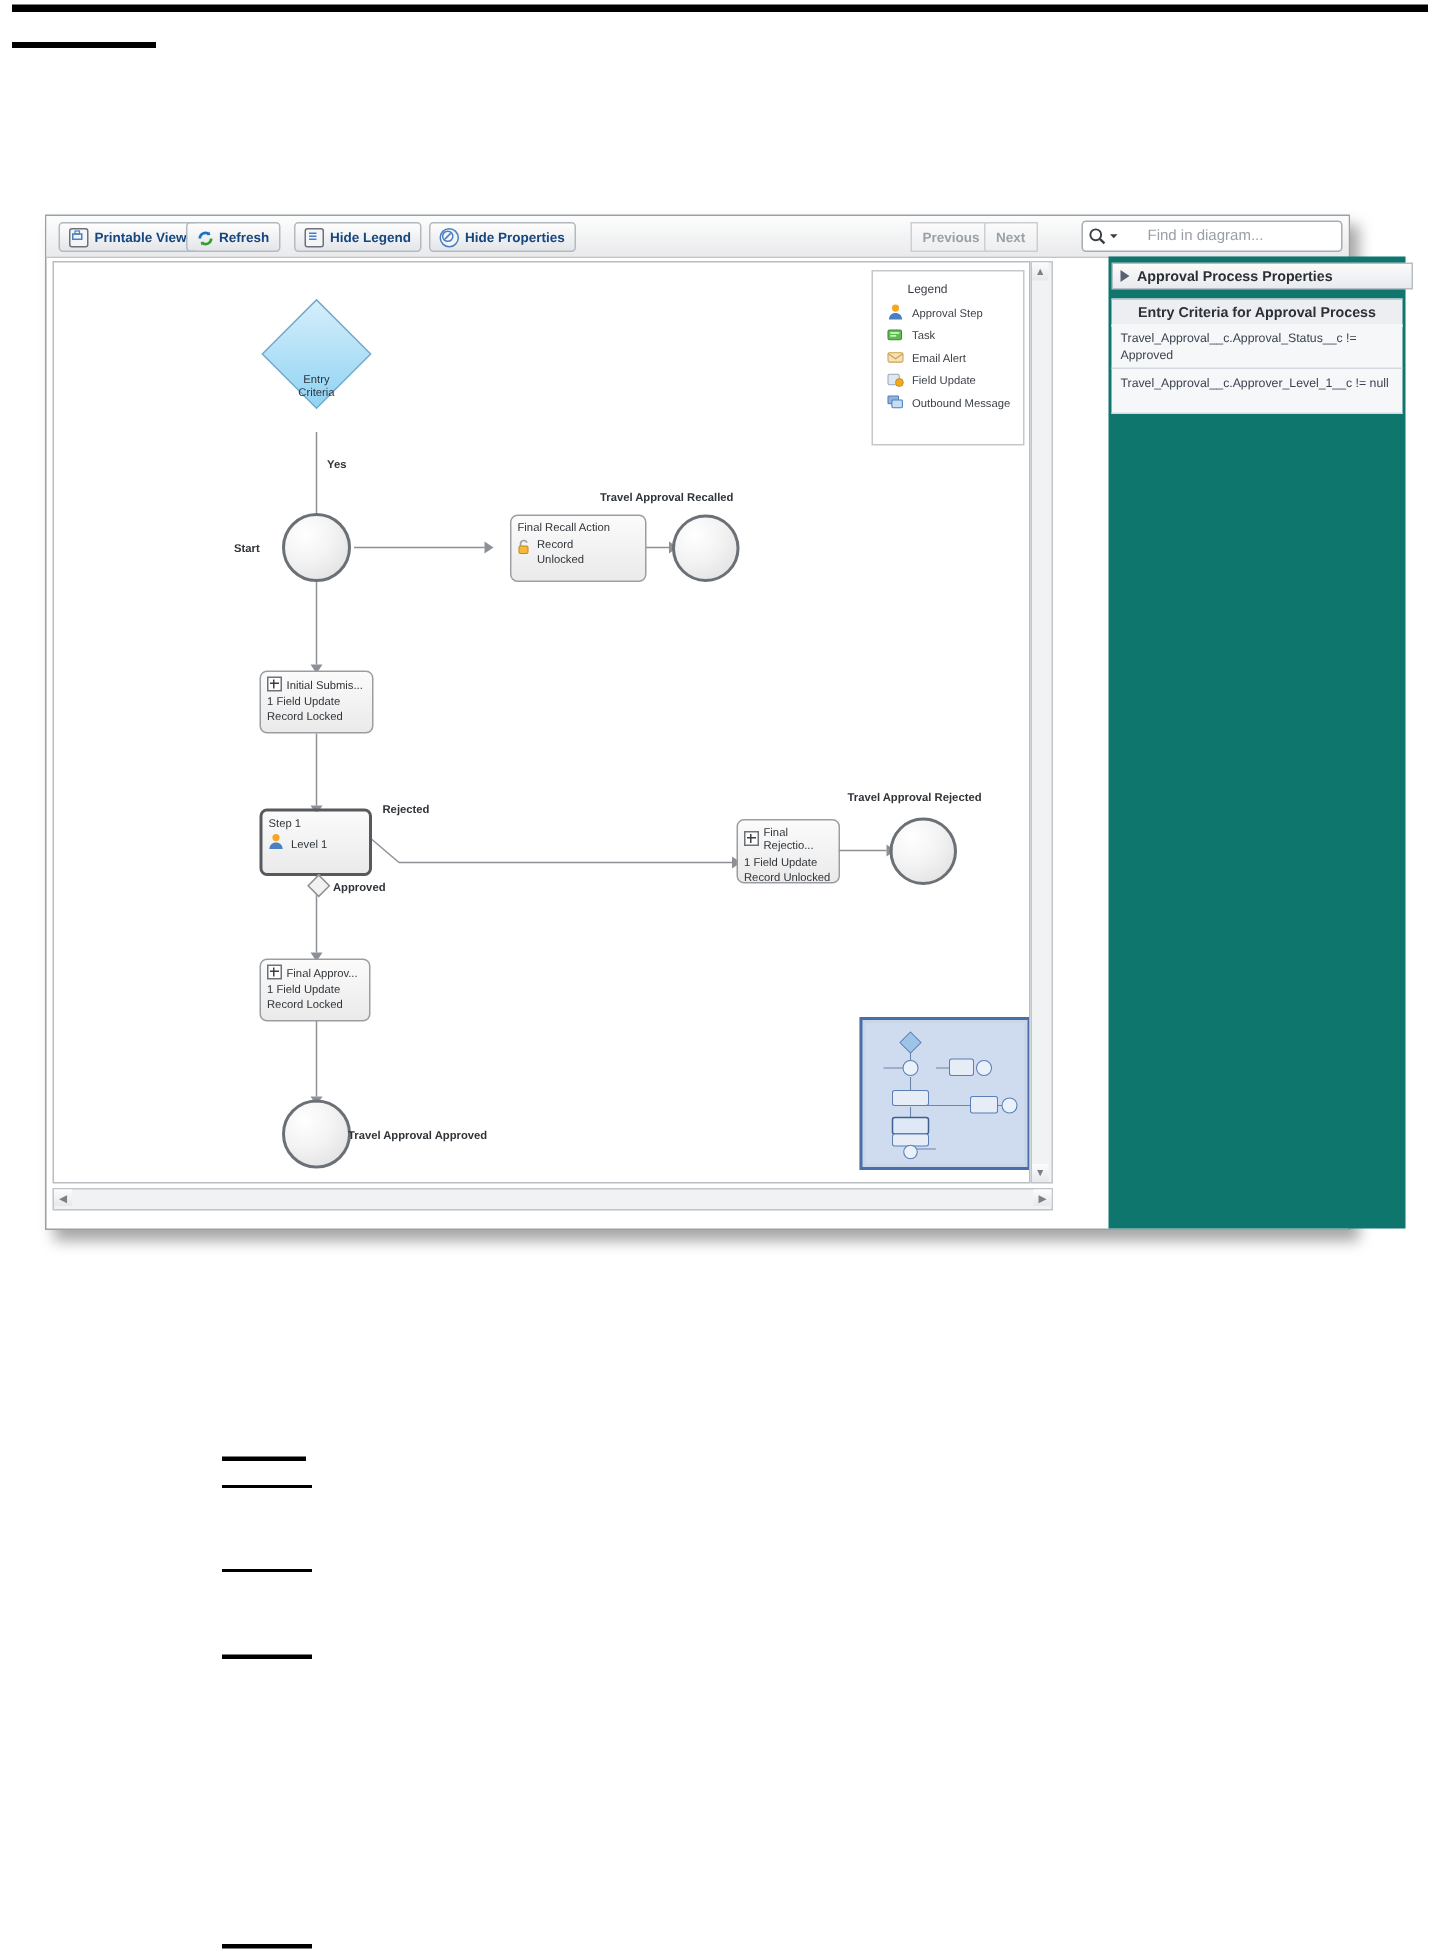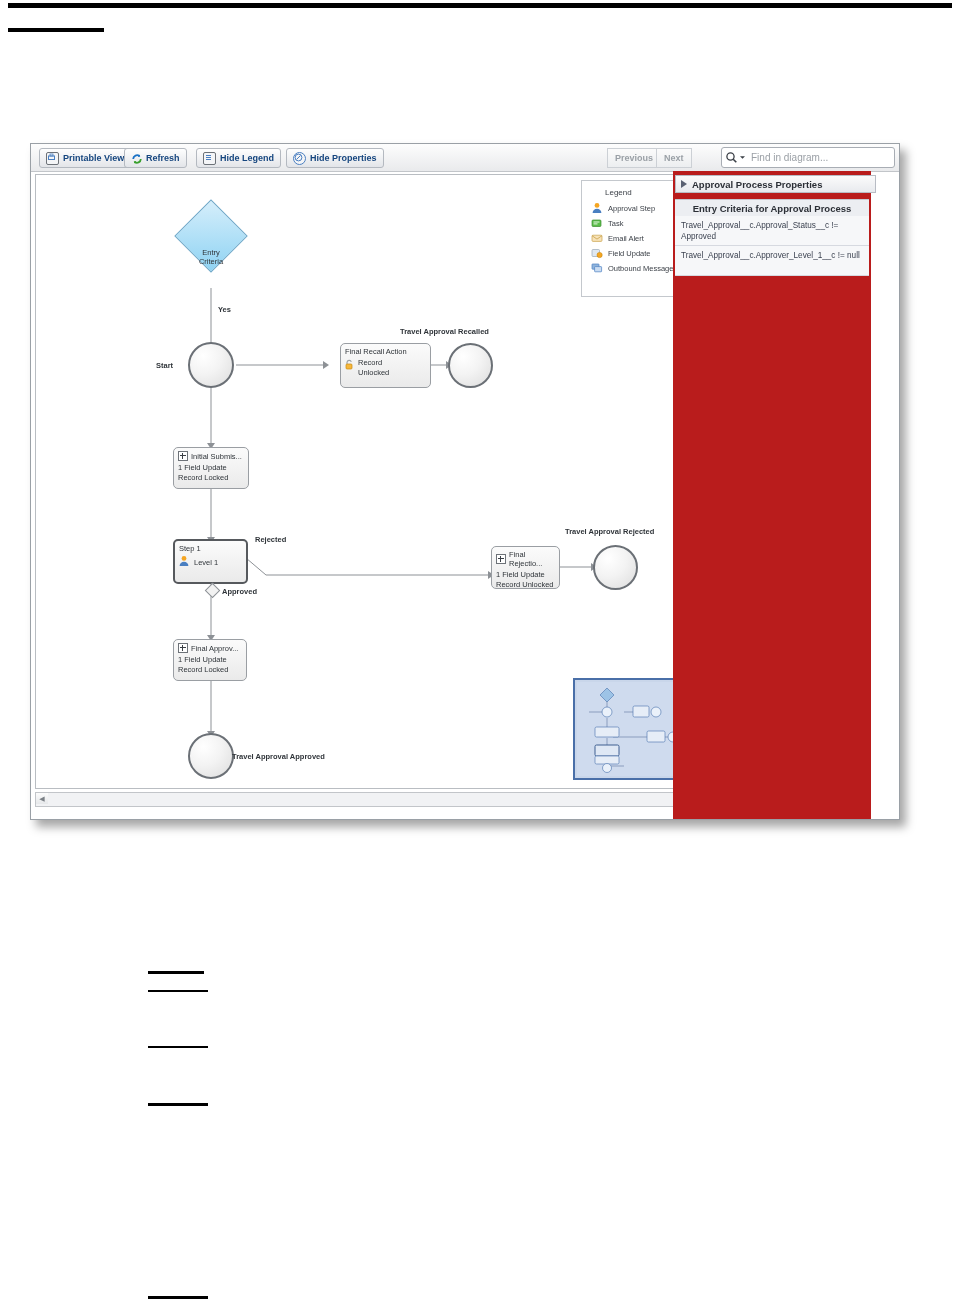--- a/index.html
+++ b/index.html
@@ -24,21 +24,21 @@
   .tbtn.refresh .gl{border:none;background:none;}
   .tbtn svg{display:block;}
 
   .pagebtn{position:absolute;top:4px;height:18px;display:flex;align-items:center;justify-content:flex-end;
     padding:0 7px;font-size:9px;font-weight:bold;color:#9aa0a6;border:1px solid #ccd0d5;
     background:linear-gradient(#fbfbfb,#eceef0);cursor:pointer;}
 
   #searchbox{position:absolute;top:3px;left:690px;width:172px;height:19px;
     border:1px solid #a8adb4;border-radius:3px;background:#fff;display:flex;align-items:center;}
   #searchbox .mag{flex:0 0 auto;margin-left:3px;display:flex;align-items:center;gap:1px;}
-  #searchbox .txt{font-size:10px;color:#9ba0a6;margin-left:5px;}
+  #searchbox .txt{font-size:10px;color:#9ba0a6;margin-left:19px;}
 
   
   #canvas-wrap{position:absolute;left:0;top:27px;width:868px;height:648px;}
   #canvas{position:absolute;left:4px;top:3px;width:650px;height:613px;background:#fff;
     border:1px solid #b9bdc2;overflow:hidden;}
 
   
   #vscroll{position:absolute;left:656px;top:3px;width:13px;height:613px;
     background:#f1f2f4;border:1px solid #c2c5c9;}
   #vscroll .arw{position:absolute;left:0;width:11px;height:12px;background:linear-gradient(#fcfcfc,#e6e8ea);
@@ -46,21 +46,21 @@
   #vscroll .arw.up{top:0;} #vscroll .arw.dn{bottom:0;}
 
   
   #hscroll{position:absolute;left:4px;top:621px;width:665px;height:13px;
     background:#f1f2f4;border:1px solid #c2c5c9;}
   #hscroll .arw{position:absolute;top:0;width:12px;height:11px;background:linear-gradient(#fcfcfc,#e6e8ea);
     display:flex;align-items:center;justify-content:center;font-size:7px;color:#7b8086;}
   #hscroll .arw.lf{left:0;} #hscroll .arw.rt{right:0;}
 
   
-  #rightpanel{position:absolute;left:642px;top:0;width:198px;height:648px;background:#b91c1c;}
+  #rightpanel{position:absolute;left:708px;top:0;width:198px;height:648px;background:#0f766e;}
   #prop-header{position:absolute;left:2px;top:4px;width:194px;height:16px;
     background:linear-gradient(#fbfbfb,#e8eaee);border:1px solid #b8bcc4;
     display:flex;align-items:center;padding-left:5px;gap:5px;}
   #prop-header .tri{width:0;height:0;border-left:6px solid #5a6172;border-top:4px solid transparent;border-bottom:4px solid transparent;}
   #prop-header .lbl{font-size:9.5px;font-weight:bold;color:#2b2f36;}
   #crit-title{position:absolute;left:2px;top:28px;width:194px;height:17px;background:#eceef2;
     border-top:1px solid #c5c9d1;border-bottom:1px solid #c5c9d1;
     display:flex;align-items:center;justify-content:center;font-size:9.5px;font-weight:bold;color:#2b2f36;}
   .crit-row{position:absolute;left:2px;width:194px;background:#f6f7f9;
     border-bottom:1px solid #d6d9e0;font-size:8.2px;color:#3b4250;line-height:1.35;

